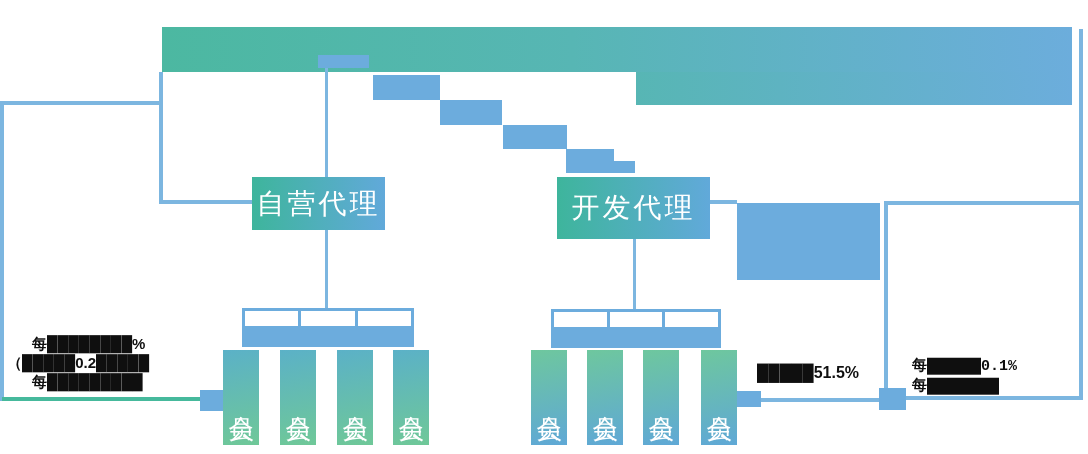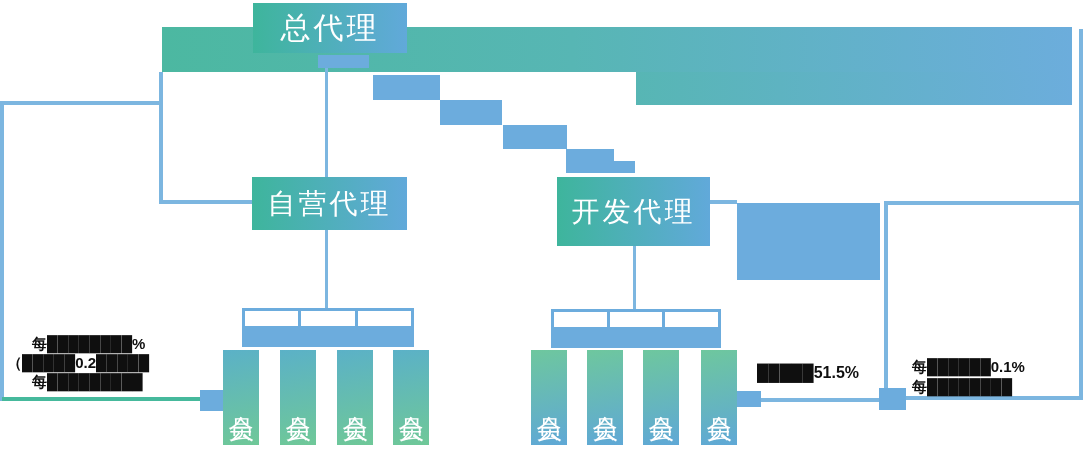--- a/index.html
+++ b/index.html
@@ -41,21 +41,21 @@
   }
   .member-left{background:linear-gradient(170deg,#5bb1c7 0%,#6fc898 100%);}
   .member-right{background:linear-gradient(170deg,#6ec79e 0%,#5fa8d6 100%);}
   
   .outline-box{border:4px solid #7cb6e0;box-sizing:border-box;background:transparent;z-index:1;}
   
   .note{color:#0f0f0f;font-weight:bold;z-index:4;white-space:nowrap;}
   .note-left{font-size:15px;line-height:19px;}
   .note-left .indent{margin-left:25px;}
   .note-mid{font-size:16px;}
-  .note-right{font-size:15px;line-height:20px;}
+  .note-right{font-size:15px;line-height:20px;font-family:Liberation Mono, monospace;}
   .z1{z-index:1}.z2{z-index:2}
 </style>
 </head>
 <body>
 
 <div id="canvas">
 
   <div class="abs bar-top z1" style="left:162px;top:27px;width:910px;height:45px;"></div>
   <div class="abs bar-top2 z1" style="left:636px;top:72px;width:436px;height:33px;"></div>
 
@@ -77,27 +77,24 @@
   <div class="abs solid z2" style="left:503px;top:125px;width:64px;height:24px;"></div>
   <div class="abs solid z2" style="left:566px;top:149px;width:48px;height:24px;"></div>
   <div class="abs solid z2" style="left:613px;top:161px;width:22px;height:12px;"></div>
 
   <div class="abs solid z2" style="left:318px;top:55px;width:51px;height:13px;"></div>
   <div class="abs solid z2" style="left:737px;top:203px;width:143px;height:77px;"></div>
   <div class="abs solid z2" style="left:200px;top:390px;width:24px;height:21px;"></div>
   <div class="abs solid z2" style="left:879px;top:388px;width:27px;height:22px;"></div>
   <div class="abs solid z2" style="left:737px;top:391px;width:24px;height:16px;"></div>
 
-  <div class="abs node node-root" style="left:253px;top:3px;width:154px;height:50px;">
-    <span>总代理</span>
-  </div>
-  <div class="abs node node-mid" style="left:252px;top:177px;width:155px;height:53px;">
+  <div class="abs node node-mid" style="left:252px;top:177px;width:133px;height:53px;">
     <span>自营代理</span>
   </div>
-  <div class="abs node node-mid" style="left:557px;top:177px;width:153px;height:69px;">
+  <div class="abs node node-mid" style="left:557px;top:177px;width:153px;height:62px;">
     <span>开发代理</span>
   </div>
 
   <div class="abs hdr" style="left:242px;top:308px;width:172px;">
     <div class="cells">
       <div class="cell"></div>
       <div class="cell"></div>
       <div class="cell"></div>
     </div>
     <div class="bar"></div>

